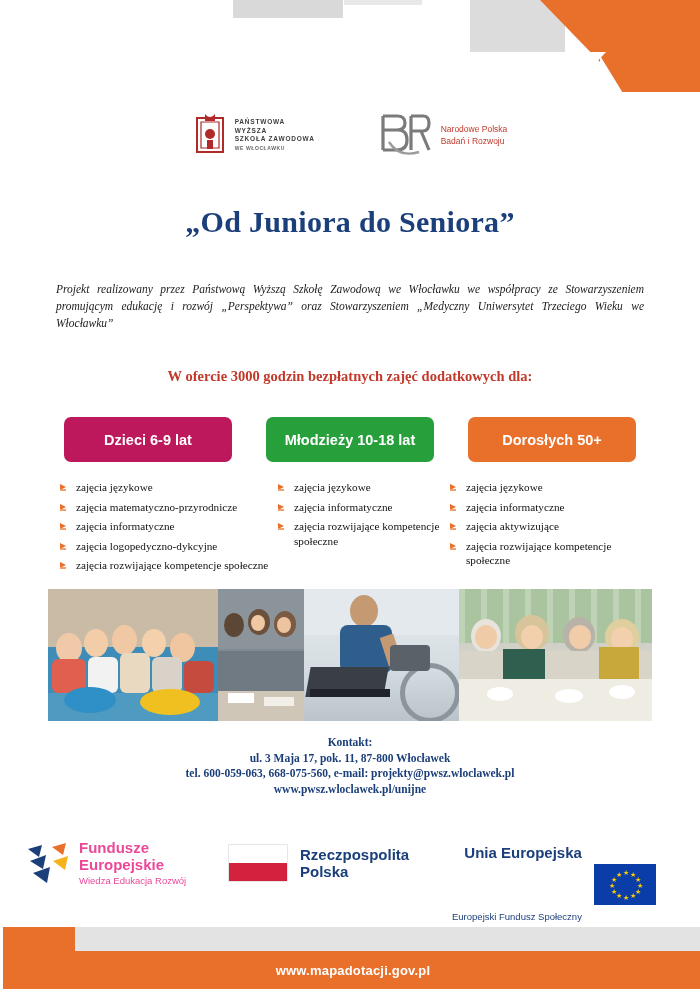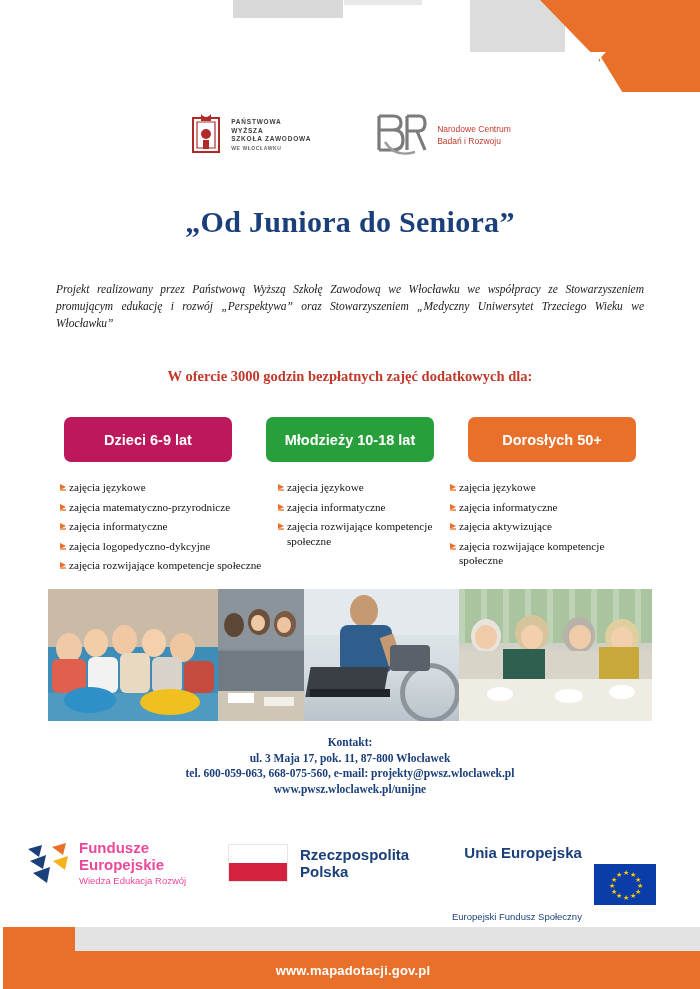--- a/index.html
+++ b/index.html
@@ -176,20 +176,21 @@
     justify-content: flex-start;
   }
   .col {
     width: 218px;
   }
   .col.c2 { width: 172px; }
   .col.c3 { width: 190px; }
   .bullet {
     display: flex;
     align-items: flex-start;
+    gap: 7px;
     margin-bottom: 5px;
   }
   .arrow {
     width: 9px; height: 9px;
     flex: 0 0 9px;
     margin-top: 3px;
     position: relative;
   }
   .arrow::before {
     content: "";
@@ -392,21 +393,21 @@
 
   <div class="logo-ncbr">
     <div class="ncbr-mark">
       <svg width="54" height="46" viewBox="0 0 54 46">
         <path d="M6 4 L6 38 M6 4 L20 4 Q28 4 28 11 Q28 18 20 18 L6 18 M6 18 L21 18 Q30 18 30 28 Q30 38 20 38 L6 38" fill="none" stroke="#7b7b7b" stroke-width="3.2"></path>
         <path d="M34 4 L34 38 M34 4 L46 4 Q52 4 52 11 Q52 19 46 19 L34 19 M44 19 L52 38" fill="none" stroke="#7b7b7b" stroke-width="3.2"></path>
         <path d="M12 30 Q22 46 42 40" fill="none" stroke="#9b9b9b" stroke-width="2.4"></path>
       </svg>
     </div>
     <div class="ncbr-text">
-      <div>Narodowe Centrum</div>
+      <div>Narodowe Polska</div>
       <div>Badań i Rozwoju</div>
     </div>
   </div>
 
 </div>
 
 <div class="main-title">„Od Juniora do Seniora”</div>
 
 <div class="intro">Projekt realizowany przez Państwową Wyższą Szkołę Zawodową we Włocławku we współpracy ze Stowarzyszeniem promującym edukację i rozwój „Perspektywa” oraz Stowarzyszeniem „Medyczny Uniwersytet Trzeciego Wieku we Włocławku”</div>
 

